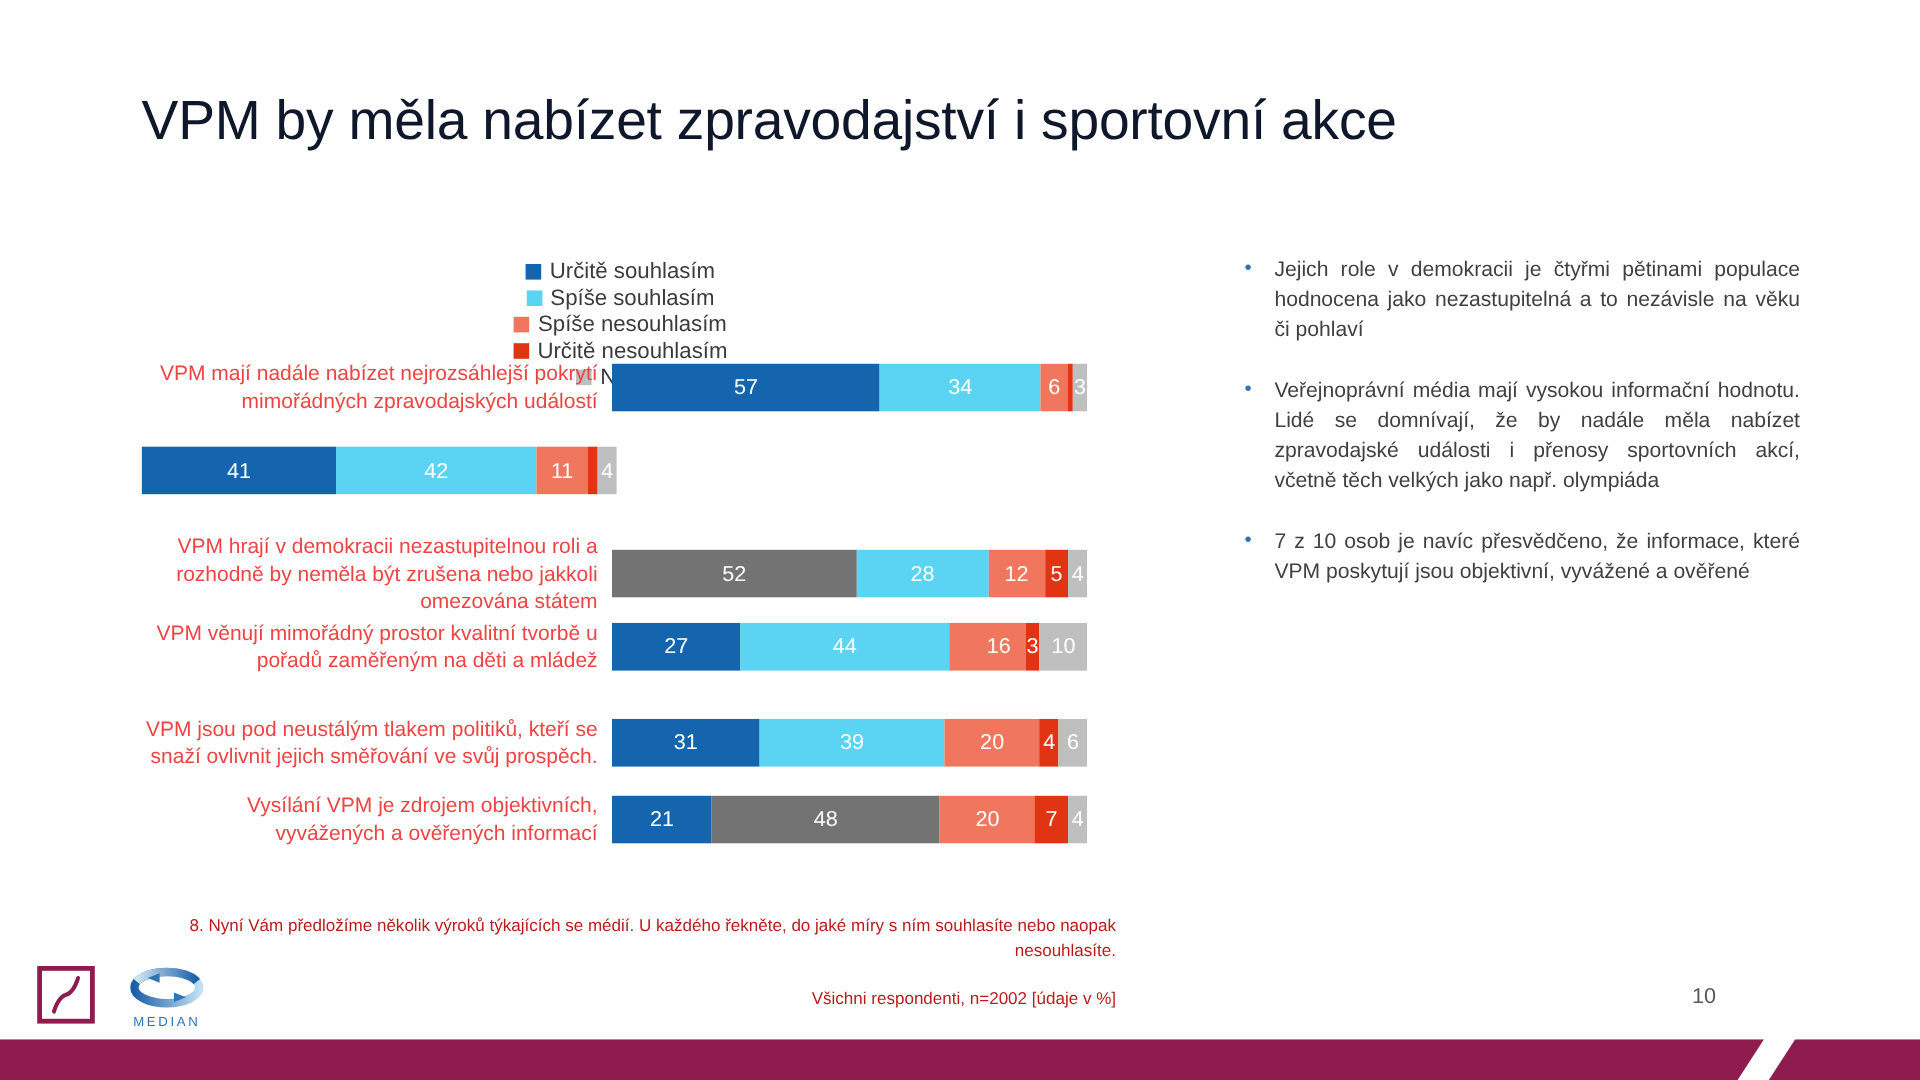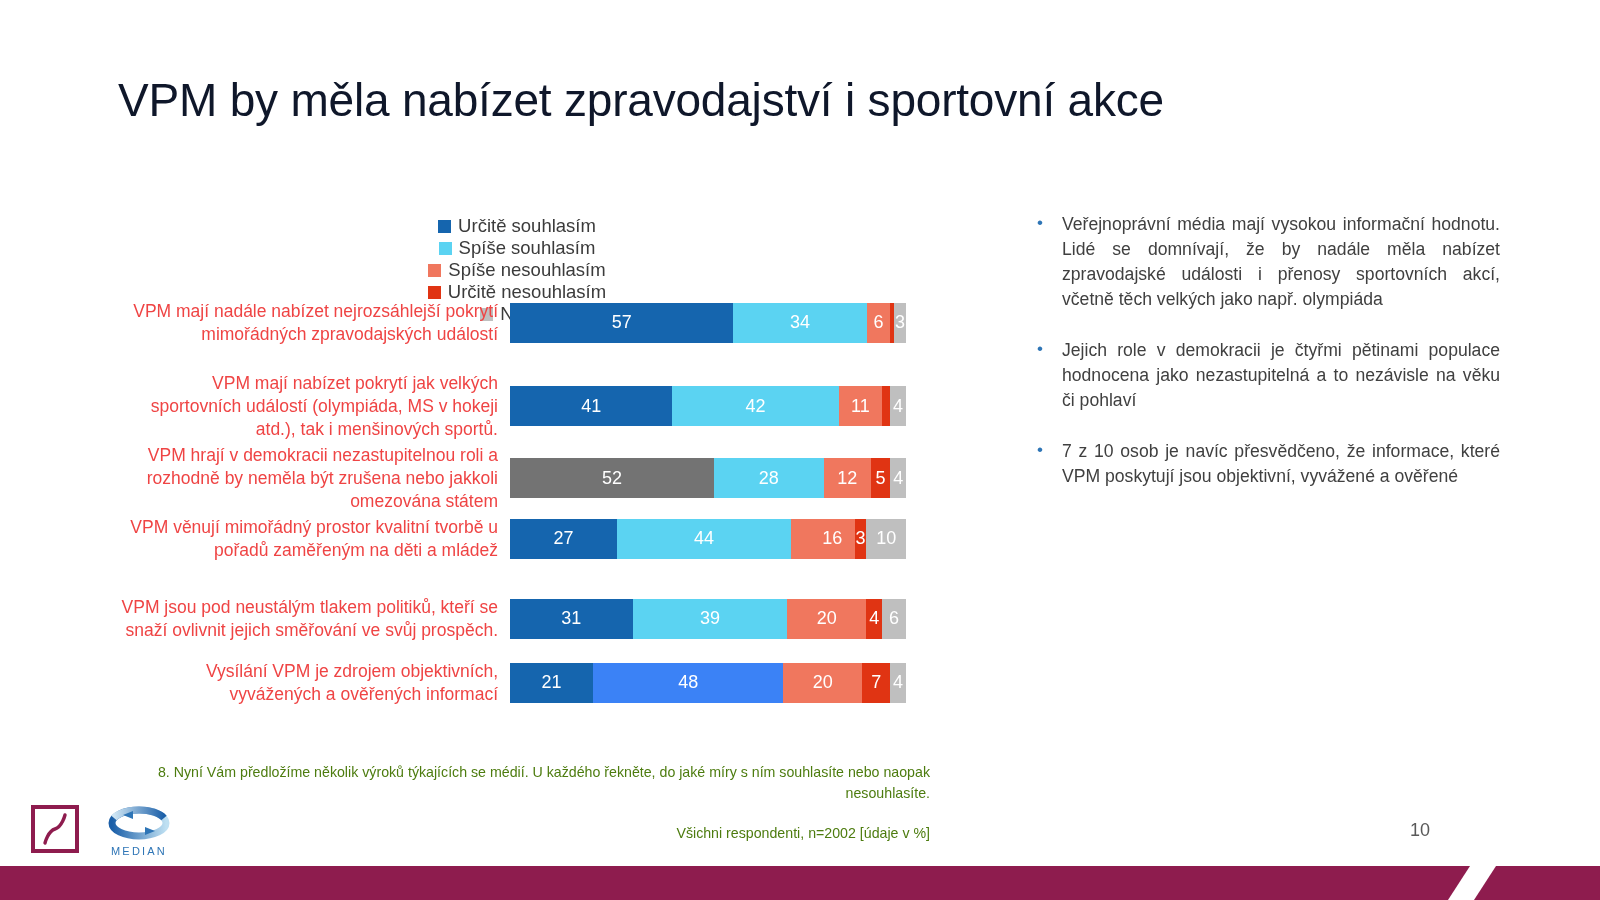--- a/index.html
+++ b/index.html
@@ -57,21 +57,21 @@
     text-align:justify; text-justify:inter-word;
   }
   .bullet::before{
     content:"\2022"; position:absolute; left:7px; top:-1px;
     color:#2E75B6; font-size:17px;
   }
 
   
   .footnote{
     position:absolute; left:110px; top:762px; width:820px;
-    font-size:14.2px; line-height:1.45; color:#4d7c0f; text-align:right;
+    font-size:14.2px; line-height:1.45; color:#b91c1c; text-align:right;
   }
   .footnote .fn2{display:block;margin-top:20px;}
 
   
   .logo-median-square{
     position:absolute; left:31px; top:805px; width:48px; height:48px;
     border:4px solid #8E1C4E; box-sizing:border-box;
   }
   .logo-median-square svg{display:block;}
   .logo-median{
@@ -127,21 +127,20 @@
       <div class="row-label">VPM mají nadále nabízet nejrozsáhlejší pokrytí mimořádných zpravodajských událostí</div>
       <div class="row-bar">
         <div class="seg" style="background: rgb(21, 101, 174); flex: 0 0 56.4356%;">57</div>
         <div class="seg" style="background: rgb(91, 211, 242); flex: 0 0 33.6634%;">34</div>
         <div class="seg" style="background: rgb(240, 119, 94); flex: 0 0 5.94059%;">6</div>
         <div class="seg" style="background: rgb(224, 52, 19); flex: 0 0 0.990099%;"></div>
         <div class="seg grey" style="background: rgb(191, 191, 191); flex: 0 0 2.9703%;">3</div>
       </div>
     </div>
     <div class="chart-row" style="top: 82px;">
-      <div class="row-label">VPM mají nabízet pokrytí jak velkých sportovních událostí (olympiáda, MS v hokeji atd.), tak i menšinových sportů.</div>
       <div class="row-bar">
         <div class="seg" style="background: rgb(21, 101, 174); flex: 0 0 41%;">41</div>
         <div class="seg" style="background: rgb(91, 211, 242); flex: 0 0 42%;">42</div>
         <div class="seg" style="background: rgb(240, 119, 94); flex: 0 0 11%;">11</div>
         <div class="seg" style="background: rgb(224, 52, 19); flex: 0 0 2%;"></div>
         <div class="seg grey" style="background: rgb(191, 191, 191); flex: 0 0 4%;">4</div>
       </div>
     </div>
     <div class="chart-row" style="top: 154px;">
       <div class="row-label">VPM hrají v demokracii nezastupitelnou roli a rozhodně by neměla být zrušena nebo jakkoli omezována státem</div>
@@ -170,31 +169,31 @@
         <div class="seg" style="background: rgb(91, 211, 242); flex: 0 0 39%;">39</div>
         <div class="seg" style="background: rgb(240, 119, 94); flex: 0 0 20%;">20</div>
         <div class="seg" style="background: rgb(224, 52, 19); flex: 0 0 4%;">4</div>
         <div class="seg grey" style="background: rgb(191, 191, 191); flex: 0 0 6%;">6</div>
       </div>
     </div>
     <div class="chart-row" style="top: 370px;">
       <div class="row-label">Vysílání VPM je zdrojem objektivních, vyvážených a ověřených informací</div>
       <div class="row-bar">
         <div class="seg" style="background: rgb(21, 101, 174); flex: 0 0 21%;">21</div>
-        <div class="seg" style="background: #3b82f6; flex: 0 0 48%;">48</div>
+        <div class="seg" style="background: #737373; flex: 0 0 48%;">48</div>
         <div class="seg" style="background: rgb(240, 119, 94); flex: 0 0 20%;">20</div>
         <div class="seg" style="background: rgb(224, 52, 19); flex: 0 0 7%;">7</div>
         <div class="seg grey" style="background: rgb(191, 191, 191); flex: 0 0 4%;">4</div>
       </div>
     </div>
   </div>
 
 <div class="bullets" id="bullets">
+    <div class="bullet">Jejich role v demokracii je čtyřmi pětinami populace hodnocena jako nezastupitelná a to nezávisle na věku či pohlaví</div>
     <div class="bullet">Veřejnoprávní média mají vysokou informační hodnotu. Lidé se domnívají, že by nadále měla nabízet zpravodajské události i přenosy sportovních akcí, včetně těch velkých jako např. olympiáda</div>
-    <div class="bullet">Jejich role v demokracii je čtyřmi pětinami populace hodnocena jako nezastupitelná a to nezávisle na věku či pohlaví</div>
     <div class="bullet">7 z 10 osob je navíc přesvědčeno, že informace, které VPM poskytují jsou objektivní, vyvážené a ověřené</div>
   </div>
 
 <div class="footnote">
   <span>8. Nyní Vám předložíme několik výroků týkajících se médií. U každého řekněte, do jaké míry s ním souhlasíte nebo naopak nesouhlasíte.</span>
   <span class="fn2">Všichni respondenti, n=2002  [údaje v %]</span>
 </div>
 
 <div class="logo-median-square">
   <svg width="40" height="40" viewBox="0 0 40 40" aria-hidden="true">

